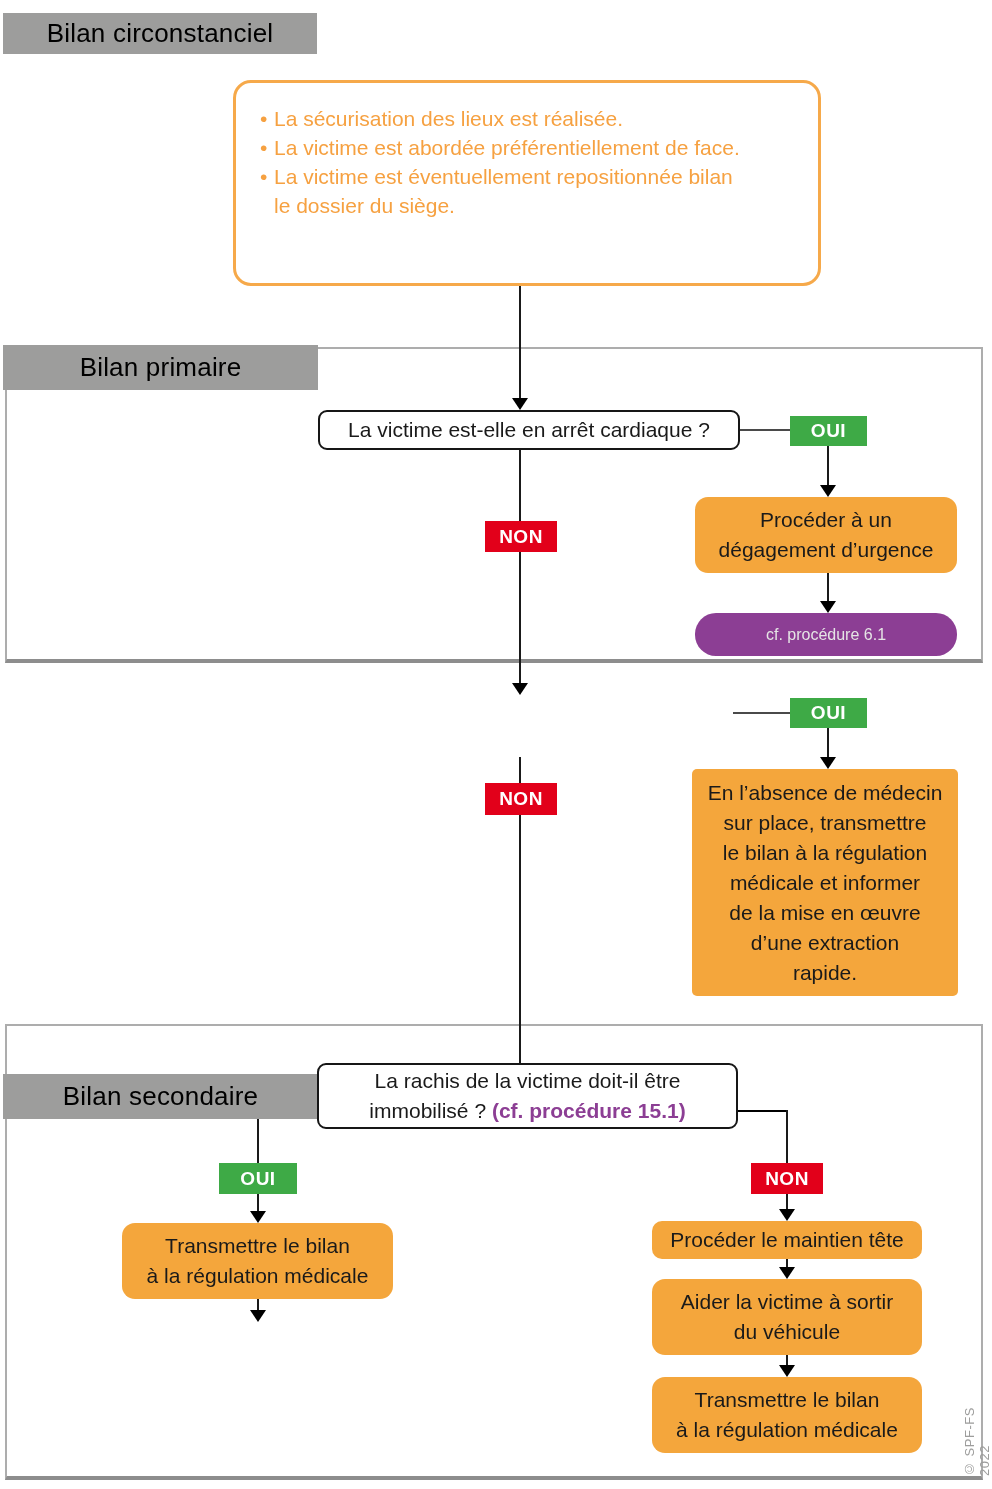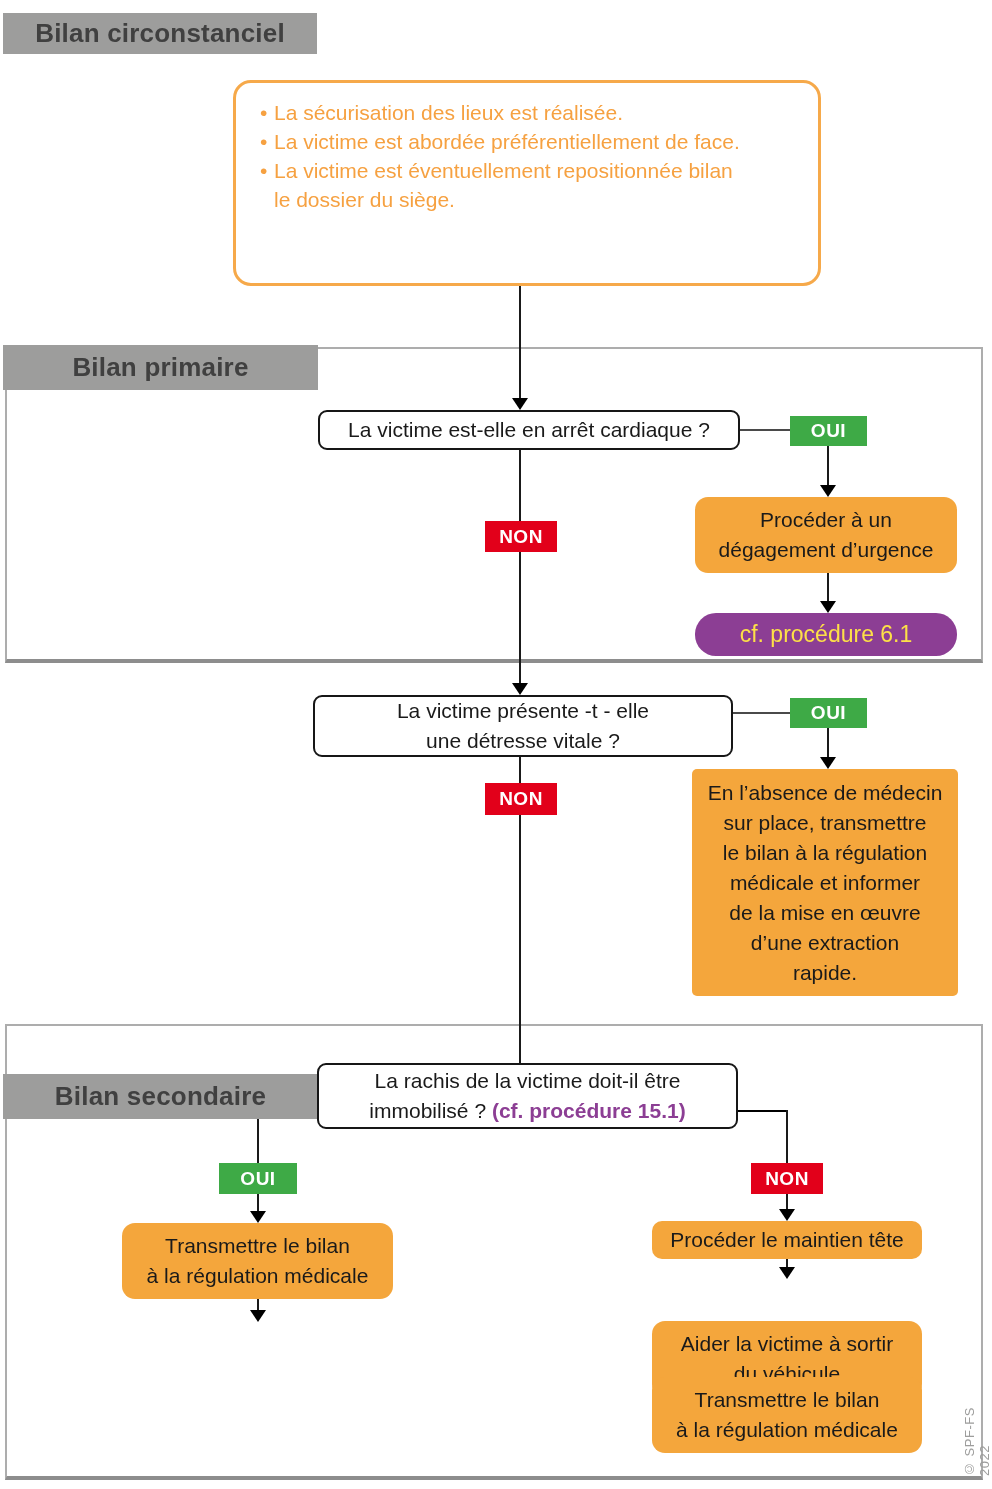--- a/index.html
+++ b/index.html
@@ -3,61 +3,61 @@
 <meta charset="utf-8">
 <style>
   html,body{margin:0;padding:0;background:#fff;}
   #stage{
     position:relative;width:992px;height:1489px;background:#fff;
     font-family:"Liberation Sans", sans-serif;color:#1a1a1a;overflow:hidden;
   }
   .abs{position:absolute;box-sizing:border-box;}
   
   .tab{
-    background:#9D9D9C;color:#404040;font-weight:bold;font-size:26px;
+    background:#9D9D9C;color:#000000;font-weight:normal;font-size:26px;
     display:flex;align-items:center;justify-content:center;letter-spacing:.2px;
   }
   
   .sect{
     border:2px solid #ADADAD;border-bottom:4px solid #8D8D8D;background:transparent;
   }
   
   .qbox{
     background:#fff;border:2px solid #161616;border-radius:9px;
     display:flex;align-items:center;justify-content:center;text-align:center;
     font-size:21px;line-height:30px;white-space:pre-line;
   }
   
   .obox{
     background:#F4A63C;border-radius:13px;
     display:flex;align-items:center;justify-content:center;text-align:center;
     font-size:21px;line-height:30px;white-space:pre-line;color:#1a1a1a;
   }
   
   .pbox{
-    background:#8C3E94;border-radius:21px;color:#fde047;
+    background:#8C3E94;border-radius:21px;color:#e5e5e5;
     display:flex;align-items:center;justify-content:center;text-align:center;
-    font-size:23px;
+    font-size:16px;
   }
   
   .badge{
     color:#fff;font-weight:bold;font-size:19px;
     display:flex;align-items:center;justify-content:center;letter-spacing:.5px;
   }
   .oui{background:#3EAA46;}
   .non{background:#E2001A;}
   
   .vl{width:2px;background:#1a1a1a;}
   .hl{height:2px;background:#4a4a4a;}
   .ah{width:0;height:0;border-left:8px solid transparent;border-right:8px solid transparent;border-top:12px solid #000;}
   
   .notes{
     border:3px solid #F6A94A;border-radius:18px;background:#fff;
     color:#F6A141;font-size:21px;line-height:29px;
-    padding:15px 8px 15px 24px;
+    padding:21px 8px 15px 24px;
   }
   .bullet{position:relative;padding-left:14px;white-space:pre-line;}
   .bullet::before{content:"\2022";position:absolute;left:0;top:0;}
   .qref{color:#8C3E94;font-weight:bold;}
   .copyright{
     color:#9D9D9C;font-size:13px;writing-mode:vertical-rl;transform:rotate(180deg);
     letter-spacing:.5px;
   }
 </style>
 </head>
@@ -121,22 +121,20 @@
 
   <div class="abs badge oui" style="left:790px;top:416px;width:77px;height:30px;">OUI</div>
 
   <div class="abs badge non" style="left:485px;top:521px;width:72px;height:31px;">NON</div>
 
   <div class="abs obox" style="left:695px;top:497px;width:262px;height:76px;">Procéder à un
 dégagement d’urgence</div>
 
   <div class="abs pbox" style="left:695px;top:613px;width:262px;height:43px;">cf. procédure 6.1</div>
 
-  <div class="abs qbox" style="left:313px;top:695px;width:420px;height:62px;">La victime présente -t - elle
-une détresse vitale ?</div>
 
   <div class="abs badge oui" style="left:790px;top:698px;width:77px;height:30px;">OUI</div>
 
   <div class="abs badge non" style="left:485px;top:783px;width:72px;height:32px;">NON</div>
 
   <div class="abs obox" style="left:692px;top:769px;width:266px;height:227px;border-radius:5px;">En l’absence de médecin
 sur place, transmettre
 le bilan à la régulation
 médicale et informer
 de la mise en œuvre
@@ -155,21 +153,21 @@
   <div class="abs badge oui" style="left:219px;top:1163px;width:78px;height:31px;">OUI</div>
 
   <div class="abs badge non" style="left:751px;top:1163px;width:72px;height:31px;">NON</div>
 
   <div class="abs obox" style="left:122px;top:1223px;width:271px;height:76px;">Transmettre le bilan
 à la régulation médicale</div>
 
 
   <div class="abs obox" style="left:652px;top:1221px;width:270px;height:38px;border-radius:10px;">Procéder le maintien tête</div>
 
-  <div class="abs obox" style="left:652px;top:1279px;width:270px;height:76px;margin-top:42px;">Aider la victime à sortir
+  <div class="abs obox" style="left:652px;top:1279px;width:270px;height:76px;">Aider la victime à sortir
 du véhicule</div>
 
   <div class="abs obox" style="left:652px;top:1377px;width:270px;height:76px;">Transmettre le bilan
 à la régulation médicale</div>
 
   <div class="abs copyright" style="left:962px;top:1376px;width:18px;height:100px;">© SPF-FS 2022</div>
 
 </div>
 
 </body></html>

